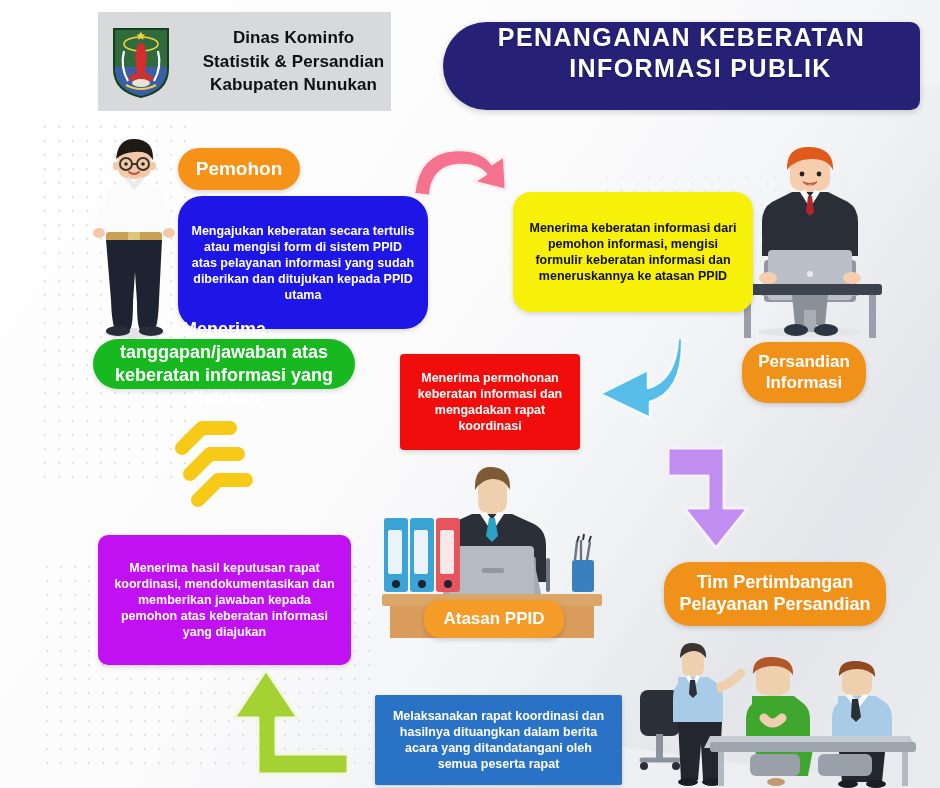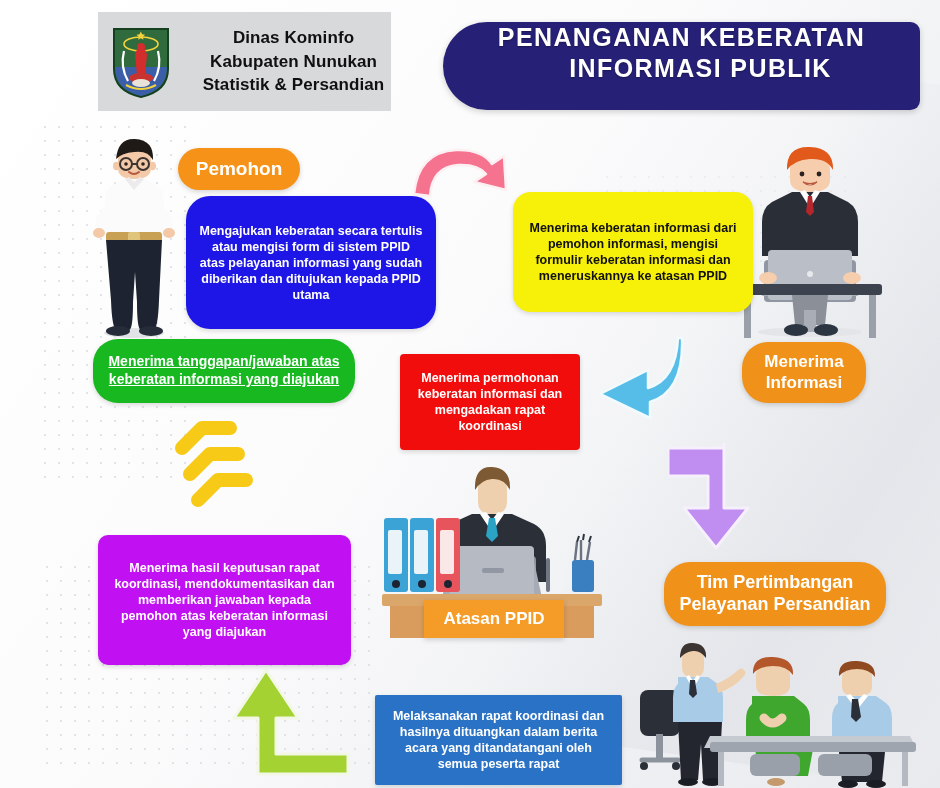--- a/index.html
+++ b/index.html
@@ -75,31 +75,31 @@
   }
   .pill{
     position:absolute;
     border-radius:26px;
     display:flex;align-items:center;justify-content:center;
     text-align:center;font-weight:bold;color:#fff;line-height:1.22;
     box-sizing:border-box;
     box-shadow:0 2px 5px rgba(0,0,0,.16);
   }
 
-  #box-pemohon-statement{left:186px;top:196px;width:250px;height:133px;background:#1d16e6;font-size:12.5px;border-radius:24px;}
+  #box-pemohon-statement{left:178px;top:196px;width:250px;height:133px;background:#1d16e6;font-size:12.5px;border-radius:24px;}
   #box-pelayanan-statement{left:513px;top:192px;width:240px;height:120px;background:#f7f008;color:#111;font-size:12.5px;border-radius:18px;}
-  #box-tanggapan{left:93px;top:339px;width:262px;height:64px;background:#17b820;font-size:14px;border-radius:25px;text-decoration:underline;}
+  #box-tanggapan{left:93px;top:339px;width:262px;height:50px;background:#17b820;font-size:18px;border-radius:25px;}
   #box-permohonan{left:400px;top:354px;width:180px;height:96px;background:#f20d0d;font-size:12.5px;border-radius:4px;}
   #box-hasil-keputusan{left:98px;top:535px;width:253px;height:130px;background:#c110f2;font-size:12.5px;border-radius:10px;}
   #box-rapat-koordinasi{left:375px;top:695px;width:247px;height:90px;background:#2a72c6;font-size:12.5px;border-radius:2px;}
 
   #pill-pemohon{left:178px;top:148px;width:122px;height:42px;background:#f59217;font-size:19px;}
   #pill-pelayanan{left:742px;top:342px;width:124px;height:61px;background:#f0921a;font-size:17px;flex-direction:column;}
   #pill-tim{left:664px;top:562px;width:222px;height:64px;background:#f0921a;font-size:18px;flex-direction:column;}
-  #pill-atasan{left:424px;top:600px;width:140px;height:38px;background:#f59c28;font-size:17px;border-radius:0;}
+  #pill-atasan{left:424px;top:600px;width:140px;height:38px;background:#f59c28;font-size:17px;border-radius:16px;}
 
   .pill .ln{display:block;}
 
   
   .arrow{position:absolute;pointer-events:none;}
   #arrow-pink{left:408px;top:138px;width:110px;height:62px;}
   #arrow-cyan{left:592px;top:336px;width:92px;height:86px;}
   #arrow-yellow{left:166px;top:414px;width:102px;height:112px;}
   #arrow-purple{left:668px;top:438px;width:94px;height:114px;}
   #arrow-green{left:222px;top:662px;width:132px;height:116px;}
@@ -131,22 +131,22 @@
       <path d="M27 24 h8 l2 6 -2 20 h-8 l-2-20 Z" fill="#d32d2d"></path>
       <circle cx="31" cy="22" r="4" fill="#d32d2d"></circle>
       <ellipse cx="31" cy="53" rx="12" ry="5" fill="#c8332f"></ellipse>
       <ellipse cx="31" cy="58" rx="9" ry="4" fill="#e8e3d6"></ellipse>
       <path d="M14 26 Q10 42 18 56" fill="none" stroke="#ffffff" stroke-width="2.2"></path>
       <path d="M48 26 Q52 42 44 56" fill="none" stroke="#ffffff" stroke-width="2.2"></path>
       <path d="M16 60 Q31 68 46 60" fill="none" stroke="#f3d23d" stroke-width="2"></path>
     </svg>
     <div class="hdr-text">
       <div>Dinas Kominfo</div>
+      <div>Statistik &amp; Persandian</div>
       <div>Kabupaten Nunukan</div>
-      <div>Statistik &amp; Persandian</div>
     </div>
   </div>
 
   <div class="title-banner">
     <div class="l1">PENANGANAN KEBERATAN</div>
     <div class="l2">INFORMASI PUBLIK</div>
   </div>
 
   <svg class="illus" id="fig-pemohon" viewBox="0 0 104 206">
     <ellipse cx="52" cy="201" rx="30" ry="5" fill="#e2e3e6"></ellipse>
@@ -285,21 +285,21 @@
 
   <svg class="arrow" id="arrow-green" viewBox="0 0 132 116">
     <path d="M36 112 L36 56 L12 56 L44 8 L76 56 L54 56 L54 92 L126 92 L126 112 Z" fill="#a4d233" stroke="#f3f8e6" stroke-width="3" stroke-linejoin="round"></path>
   </svg>
 
   <div class="pill" id="pill-pemohon">
     <span class="ln">Pemohon</span>
   </div>
 
   <div class="pill" id="pill-pelayanan">
-    <span class="ln">Menerima</span>
+    <span class="ln">Persandian</span>
     <span class="ln">Informasi</span>
   </div>
 
   <div class="pill" id="pill-tim">
     <span class="ln">Tim Pertimbangan</span>
     <span class="ln">Pelayanan Persandian</span>
   </div>
 
   <div class="pill" id="pill-atasan">
     <span class="ln">Atasan PPID</span>

